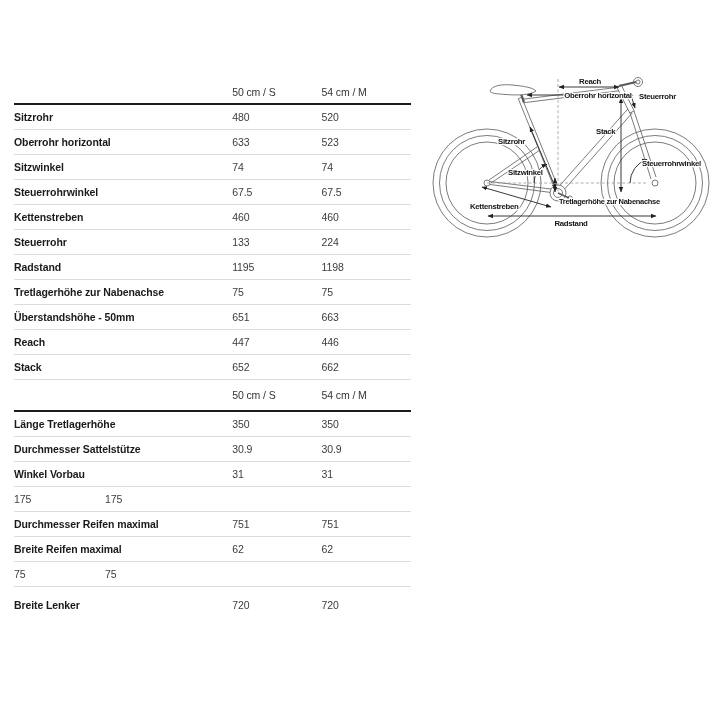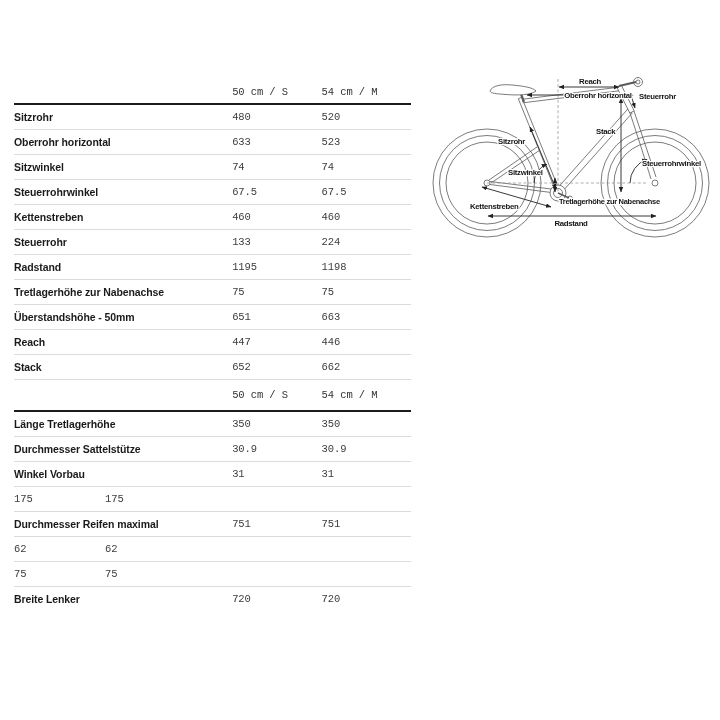--- a/index.html
+++ b/index.html
@@ -6,24 +6,24 @@
   .page{
     position:relative; width:720px; height:720px; background:#ffffff;
     font-family:"Liberation Sans", sans-serif; overflow:hidden;
   }
   
   .geo-table{ position:absolute; left:14px; top:81px; width:397px; }
   .row{ display:flex; align-items:center; }
   .header-row{ height:22px; border-bottom:2px solid #1c1c1c; }
   .section:nth-child(2) .header-row{ height:30px; }
   .data-row{ height:24px; border-bottom:1px solid #dcdcdc; }
-  .section:last-child .rows .data-row:last-child{ border-bottom:none; }
+  .section:last-child .rows .data-row:last-child{ border-bottom:none;align-items:flex-end; }
   .cell{ white-space:nowrap; overflow:hidden; }
   .cell.label{ width:222px; font-size:10.5px; font-weight:700; letter-spacing:-0.1px; color:#1a1a1a; }
-  .cell.val{ width:91px; font-size:10.5px; color:#3c3c3c; letter-spacing:-0.1px;font-family:Liberation Mono, monospace; }
+  .cell.val{ width:91px; font-size:10.5px; color:#3c3c3c; letter-spacing:-0.1px; }
   .header-row .cell.val{ color:#343434; font-weight:400; }
 
   
   .bike-diagram{ position:absolute; left:430px; top:70px; }
   .bike-line{ stroke:#5a5a5a; stroke-width:0.8; fill:none; }
   .bike-tube{ stroke:#5a5a5a; stroke-width:0.8; fill:#ffffff; }
   .dash{ stroke:#999999; stroke-width:0.8; fill:none; stroke-dasharray:3 2.2; }
   .dim{ stroke:#222222; stroke-width:0.9; fill:none; }
   .dim-label{
     font-family:"Liberation Sans", sans-serif; font-size:7.8px; font-weight:700;
@@ -144,20 +144,21 @@
       <div class="cell val">175</div>
     </div>
 
     <div class="row data-row">
       <div class="cell label">Durchmesser Reifen maximal</div>
       <div class="cell val">751</div>
       <div class="cell val">751</div>
     </div>
 
     <div class="row data-row">
+      <div class="cell label">Breite Reifen maximal</div>
       <div class="cell val">62</div>
       <div class="cell val">62</div>
     </div>
 
     <div class="row data-row">
       <div class="cell val">75</div>
       <div class="cell val">75</div>
     </div>
 
     <div class="row data-row">

